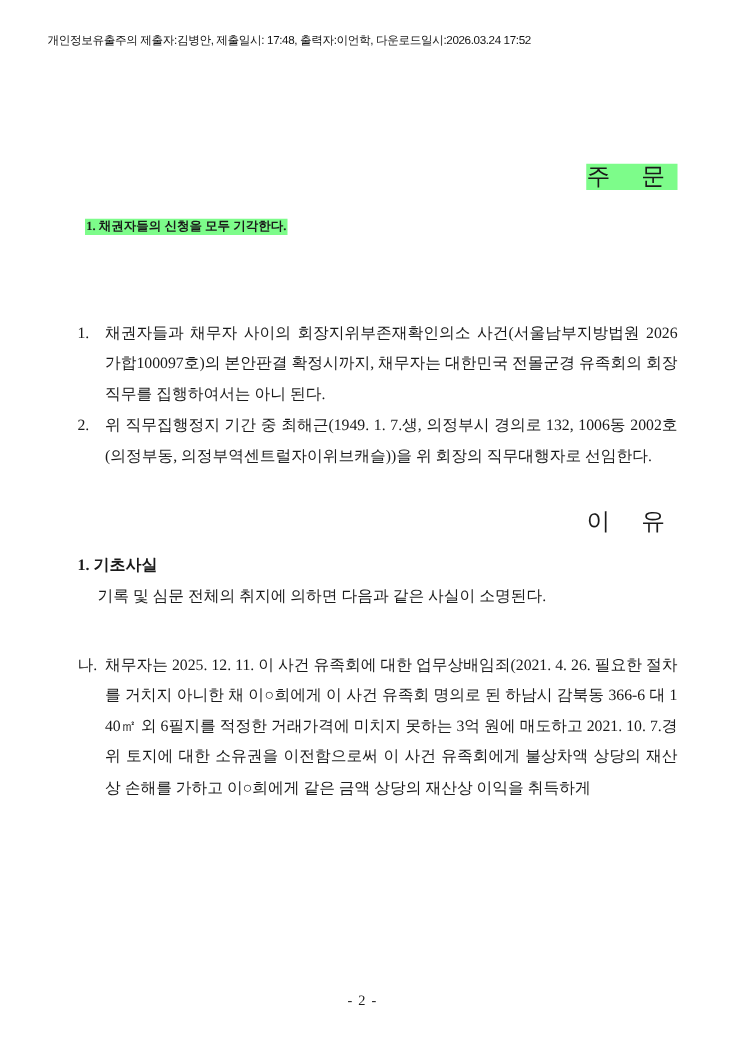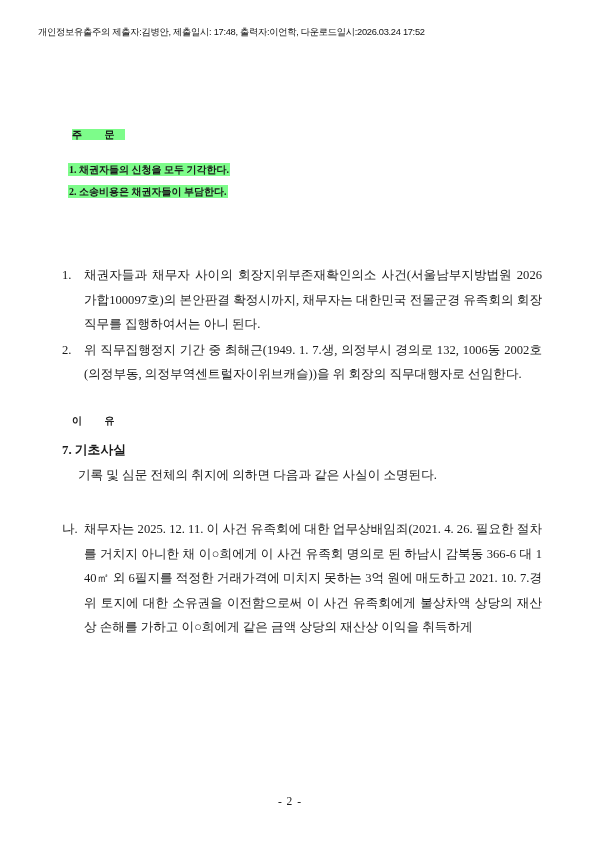--- a/index.html
+++ b/index.html
@@ -30,23 +30,23 @@
     color: #111111;
     white-space: nowrap;
   }
   .body-area {
     position: absolute;
     top: 128px;
     left: 62px;
     width: 480px;
   }
   .section-title {
-    text-align: left;
-    font-size: 10px;
-    font-weight: bold;
+    text-align: right;
+    font-size: 19px;
+    font-weight: normal;
     letter-spacing: 10px;
     margin: 0;
     padding: 0;
     text-indent: 10px;
   }
   .title-jumun {
     margin-bottom: 18px;
   }
   .hl {
     background: #7dfc8a;
@@ -137,21 +137,20 @@
   <div class="header-stamp">개인정보유출주의 제출자:김병안, 제출일시: 17:48, 출력자:이언학, 다운로드일시:2026.03.24 17:52</div>
 
   <div class="body-area">
 
     <h1 class="section-title title-jumun">
       <span class="hl">주       문</span>
     </h1>
 
     <ul class="jumun-list">
       <li><span class="hl">1. 채권자들의 신청을 모두 기각한다.</span></li>
-      <li><span class="hl">2. 소송비용은 채권자들이 부담한다.</span></li>
     </ul>
 
     <div class="gap-lg"></div>
 
 
     <div class="gap-sm"></div>
 
     <ol class="ol-num">
       <li>
         <span class="marker">1.</span>
@@ -162,21 +161,21 @@
         <span class="txt">위 직무집행정지 기간 중 최해근(1949. 1. 7.생, 의정부시 경의로 132, 1006동 2002호(의정부동, 의정부역센트럴자이위브캐슬))을 위 회장의 직무대행자로 선임한다.</span>
       </li>
     </ol>
 
     <div class="gap-md"></div>
 
     <h2 class="section-title">이       유</h2>
 
     <div class="gap-sm"></div>
 
-    <h3 class="heading-sub">7. 기초사실</h3>
+    <h3 class="heading-sub">1. 기초사실</h3>
 
     <p class="para">기록 및 심문 전체의 취지에 의하면 다음과 같은 사실이 소명된다.</p>
 
     <div class="gap-sm"></div>
 
 
     <div class="gap-sm"></div>
 
     <p class="para-hang">
       <span class="marker">나.</span><span>채무자는 2025. 12. 11. 이 사건 유족회에 대한 업무상배임죄(2021. 4. 26. 필요한 절차를 거치지 아니한 채 이○희에게 이 사건 유족회 명의로 된 하남시 감북동 366-6 대 140㎡ 외 6필지를 적정한 거래가격에 미치지 못하는 3억 원에 매도하고 2021. 10. 7.경 위 토지에 대한 소유권을 이전함으로써 이 사건 유족회에게 불상차액 상당의 재산상 손해를 가하고 이○희에게 같은 금액 상당의 재산상 이익을 취득하게</span>

